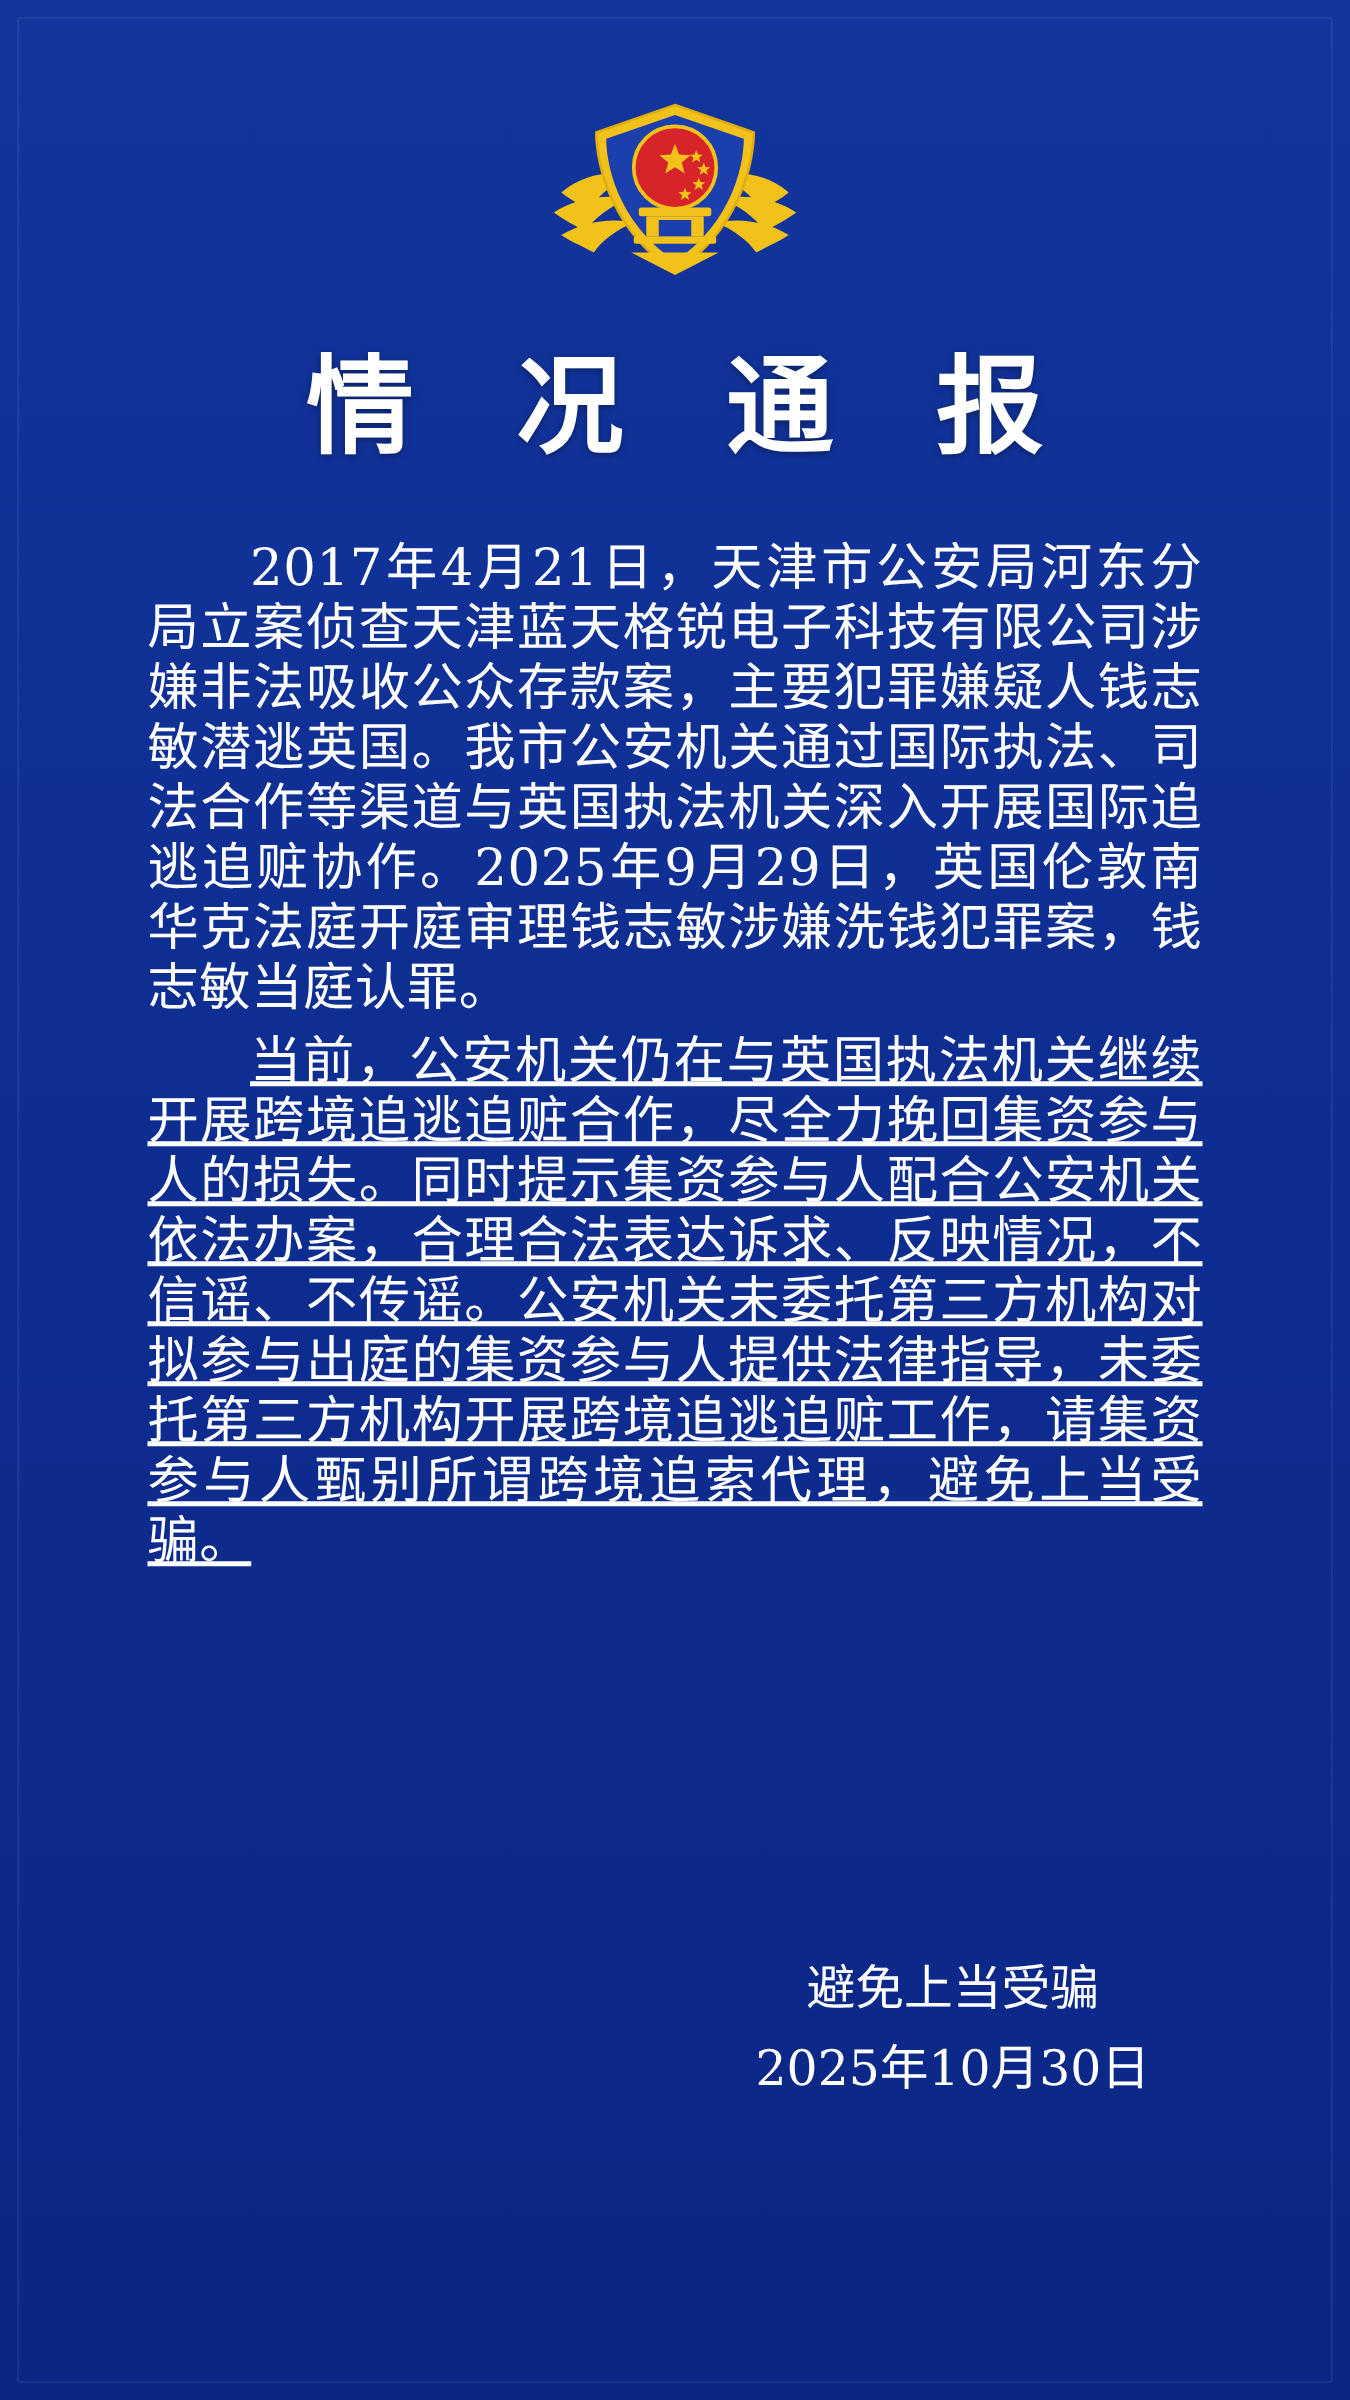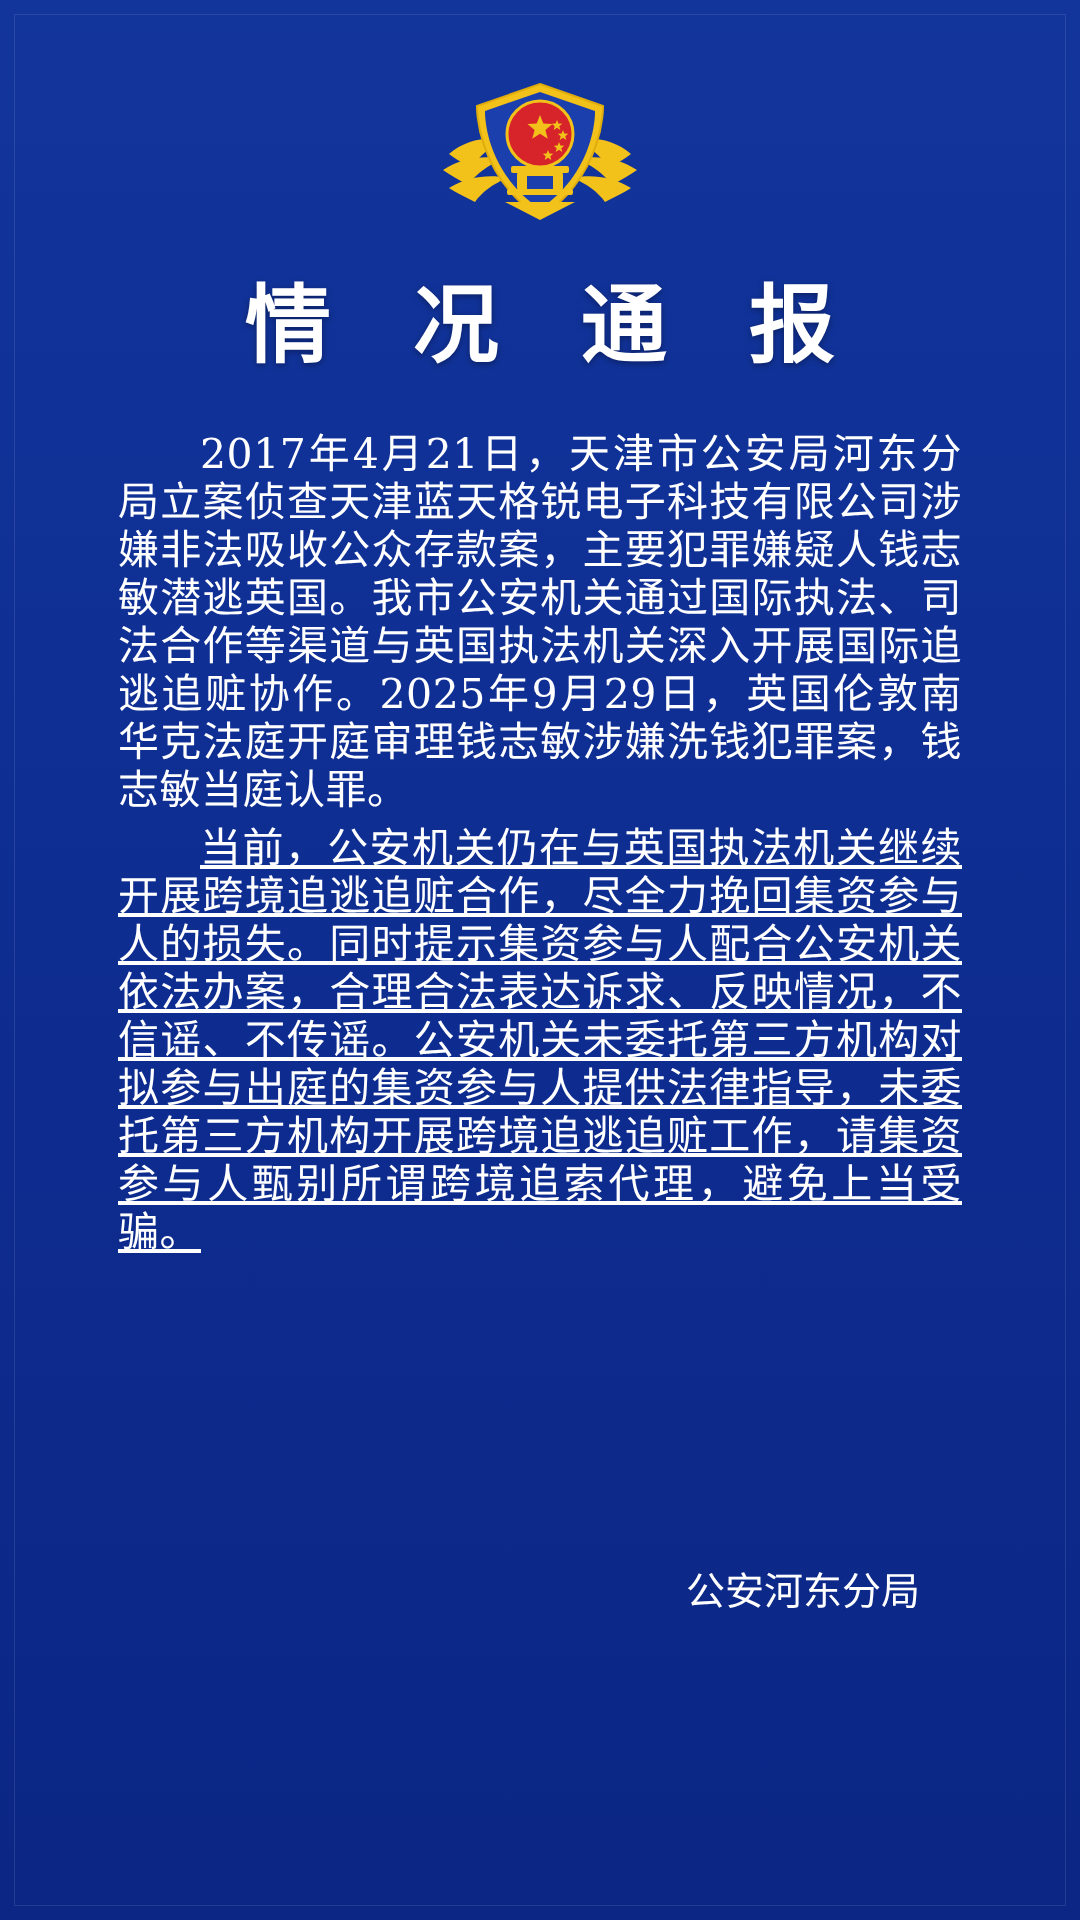--- a/index.html
+++ b/index.html
@@ -133,15 +133,16 @@
   </div>
 
   <div class="title">情 况 通 报</div>
 
   <div class="body-text">
     <p class="para">2017年4月21日，天津市公安局河东分局立案侦查天津蓝天格锐电子科技有限公司涉嫌非法吸收公众存款案，主要犯罪嫌疑人钱志敏潜逃英国。我市公安机关通过国际执法、司法合作等渠道与英国执法机关深入开展国际追逃追赃协作。2025年9月29日，英国伦敦南华克法庭开庭审理钱志敏涉嫌洗钱犯罪案，钱志敏当庭认罪。</p>
     <p class="para">当前，公安机关仍在与英国执法机关继续开展跨境追逃追赃合作，尽全力挽回集资参与人的损失。同时提示集资参与人配合公安机关依法办案，合理合法表达诉求、反映情况，不信谣、不传谣。公安机关未委托第三方机构对拟参与出庭的集资参与人提供法律指导，未委托第三方机构开展跨境追逃追赃工作，请集资参与人甄别所谓跨境追索代理，避免上当受骗。</p>
   </div>
 
   <div class="signature">
-    <span class="sig-line">公安河东分局</span>
+    <span class="sig-line">避免上当受骗</span>
+    <span class="sig-line">2025年10月30日</span>
   </div>
 </div>
 
 </body></html>

